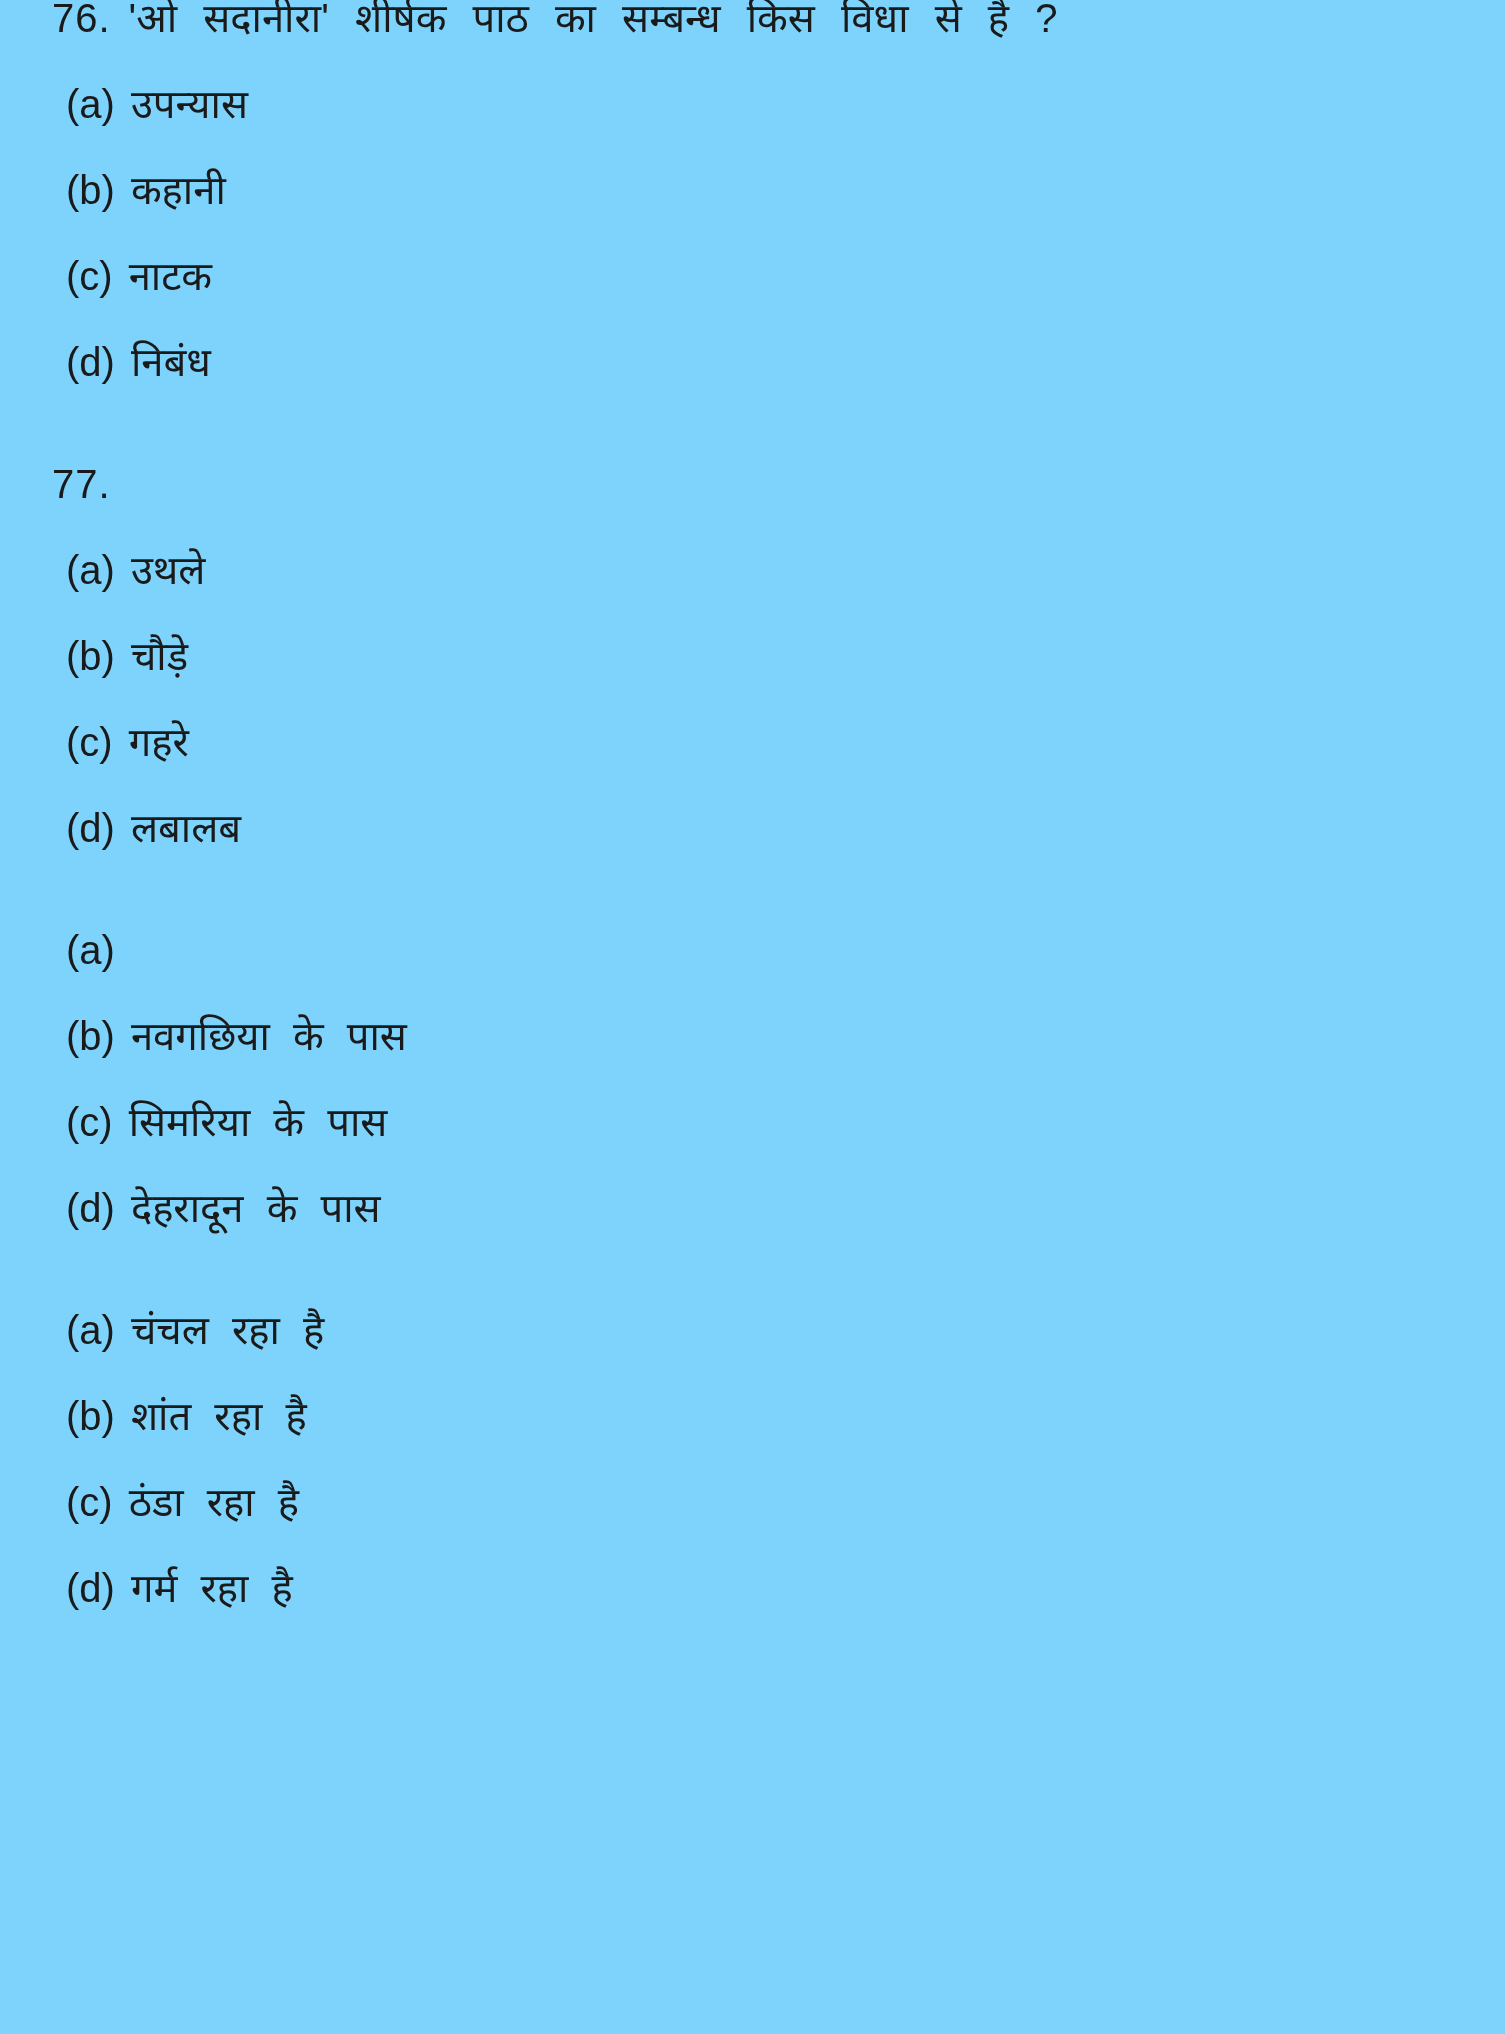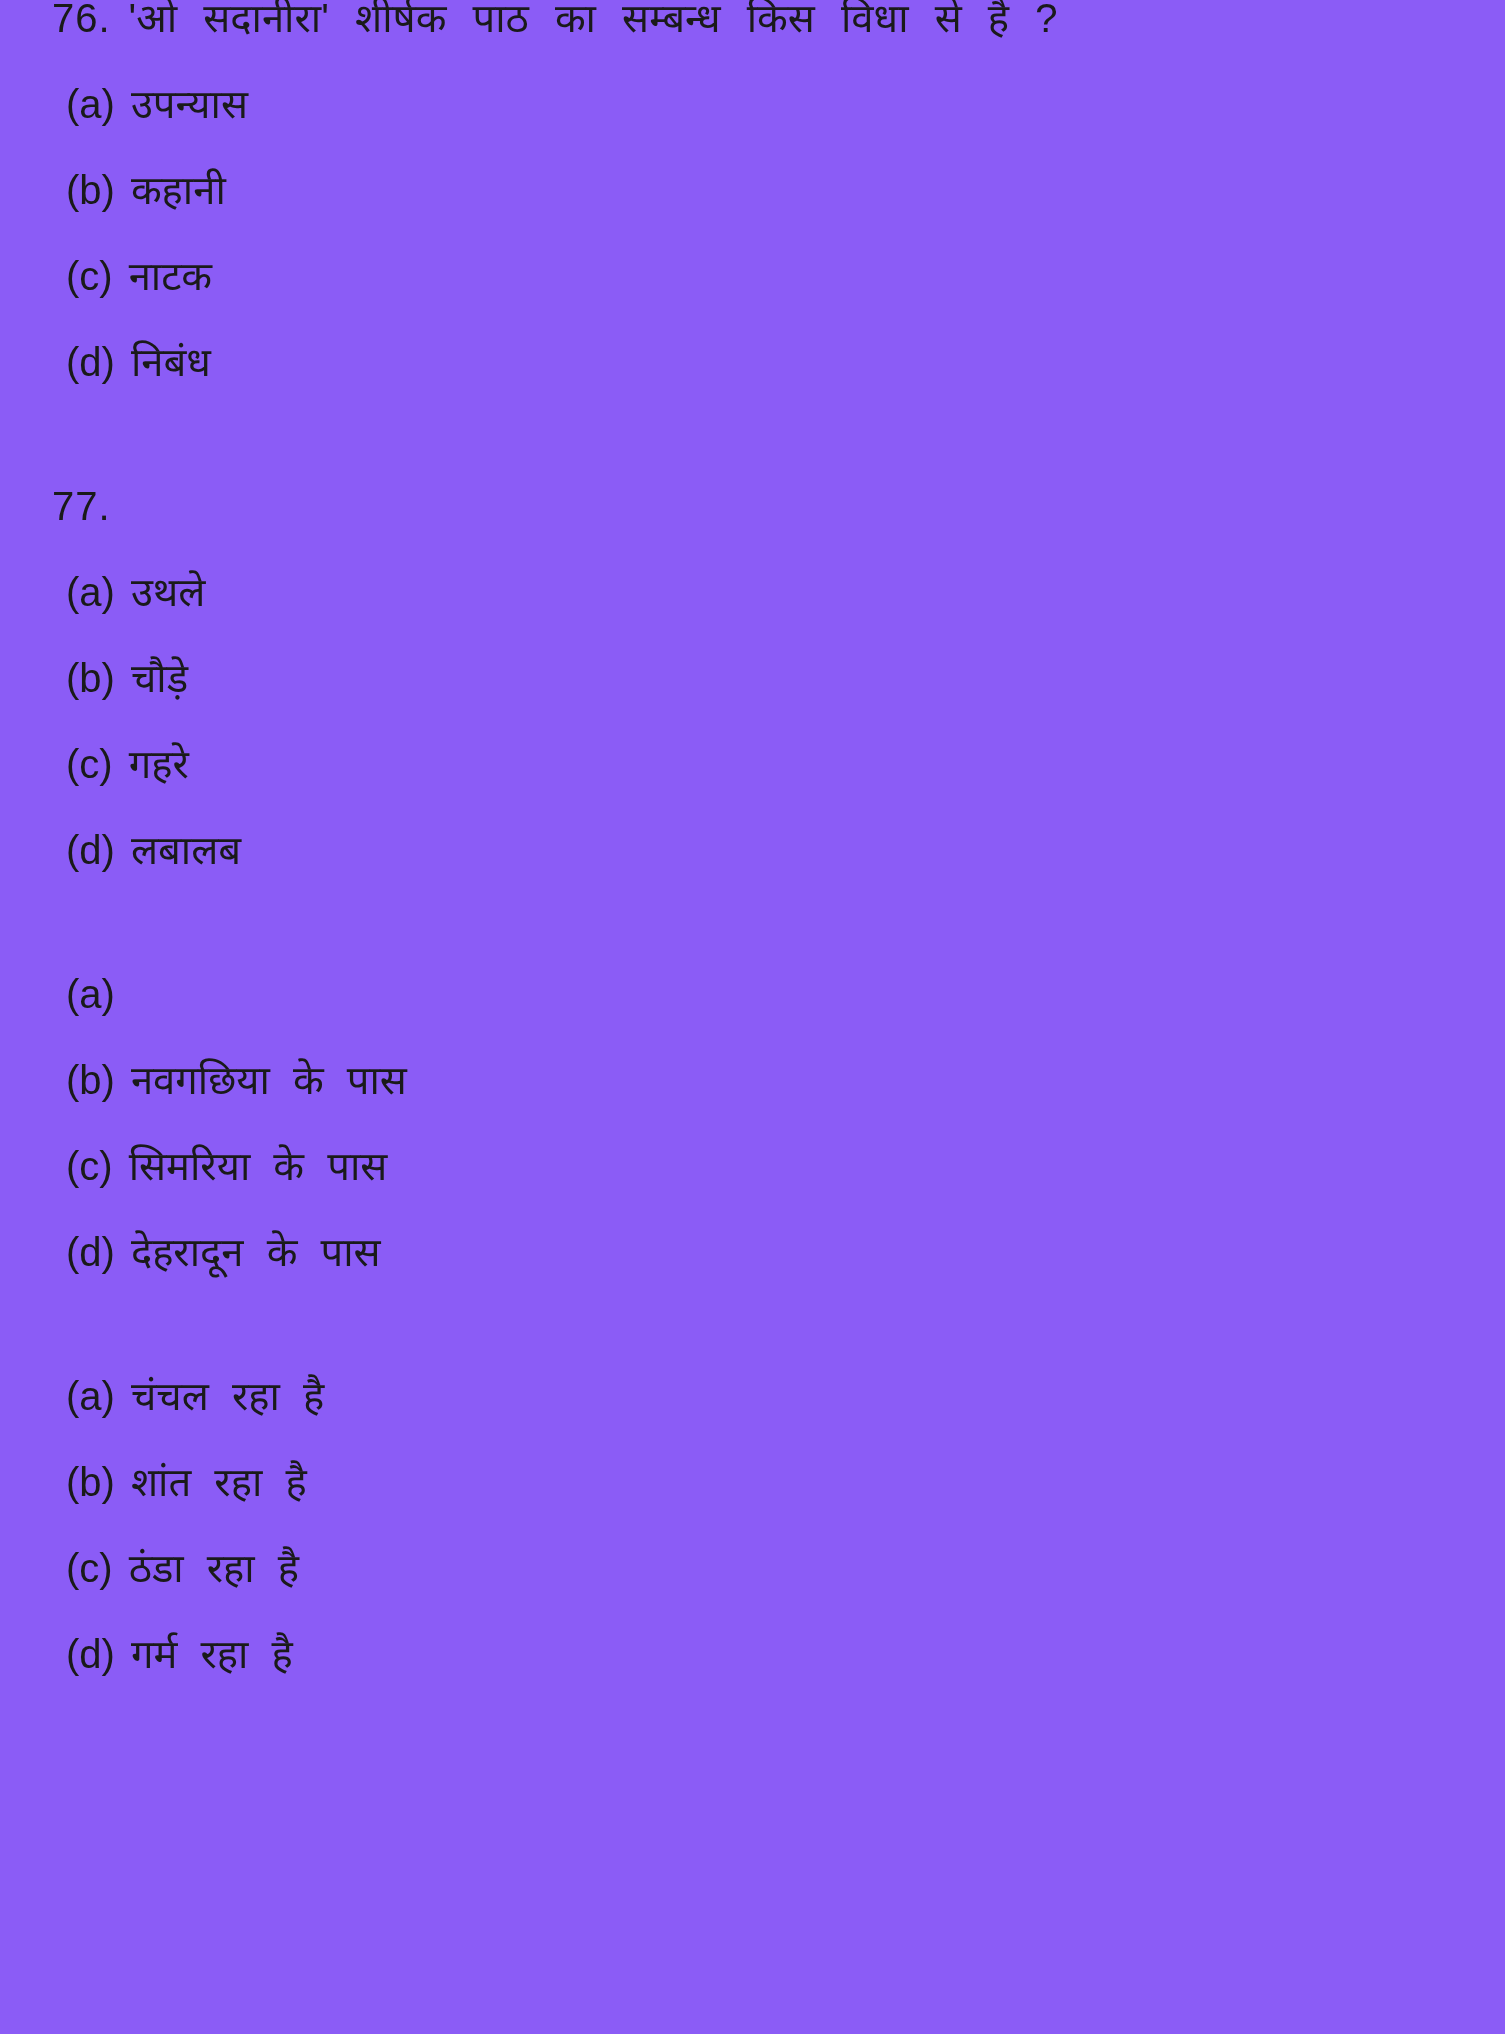--- a/index.html
+++ b/index.html
@@ -5,29 +5,29 @@
   html, body {
     margin: 0;
     padding: 0;
     background: #ffffff;
   }
   .page {
     position: relative;
     width: 1505px;
     height: 2034px;
     overflow: hidden;
-    background: #8b5cf6;
+    background: #7dd3fc;
     font-family: "Liberation Sans", sans-serif;
     color: #1a1a1a;
   }
   .content {
     margin-top: -10px; 
   }
   .block + .block {
-    margin-top: 88px;
+    margin-top: 66px;
   }
   .line {
     font-size: 40px;
     line-height: 56px;
     white-space: nowrap;
     word-spacing: 12px;
     display: flex;
     align-items: baseline;
   }
   .line + .line {

